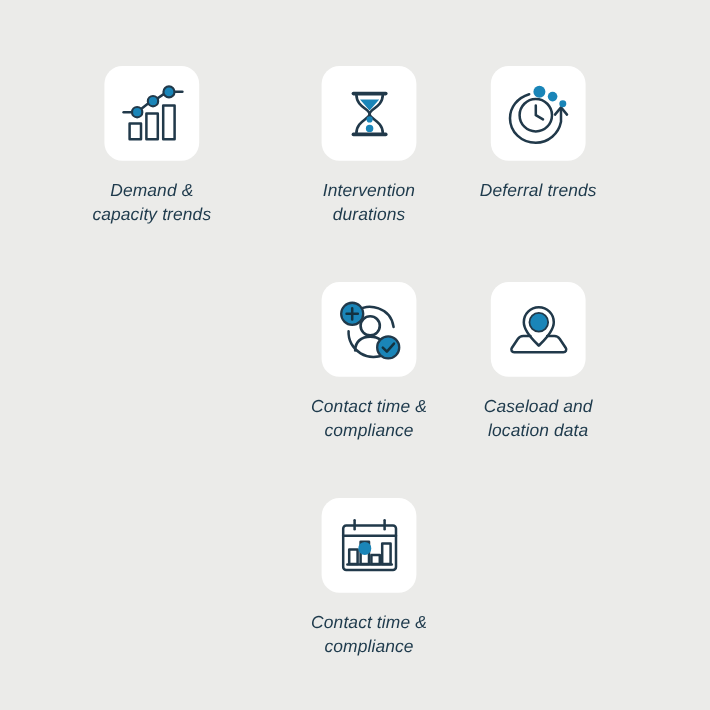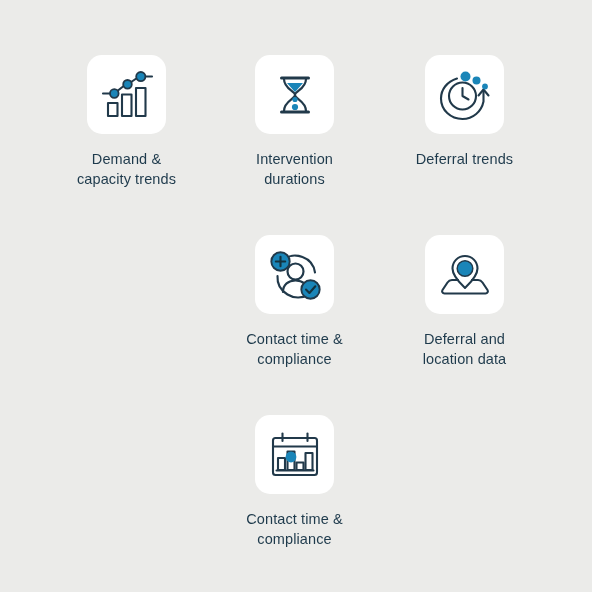--- a/index.html
+++ b/index.html
@@ -12,34 +12,35 @@
     background: #ebebe9;
     font-family: "Liberation Sans", sans-serif;
     overflow: hidden;
   }
 
   #grid {
     position: relative;
     width: 592px;
     height: 520px;
     box-sizing: border-box;
+    font-style: italic;
   }
 
   .card {
     position: absolute;
     width: 169px;
     display: flex;
     flex-direction: column;
     align-items: center;
   }
 
   
   .col-0 { left: 42px; }
-  .col-1 { left: 210px; }
-  .col-2 { left: 380px; justify-content: center; }
+  .col-1 { left: 223px; }
+  .col-2 { left: 364px; justify-content: center; }
 
   
   .row-0 { top: 55px; }
   .row-1 { top: 235px; }
   .row-2 { top: 415px; }
 
   .tile {
     width: 79px;
     height: 79px;
     background: #ffffff;
@@ -154,21 +155,21 @@
   <div class="card col-2 row-1">
     <div class="tile">
       <svg viewBox="0 0 60 60">
         <g fill="none" stroke="#21394a" stroke-width="2.1" stroke-linecap="round" stroke-linejoin="round">
           <path d="M23 35 L17 35 C15 35, 13.5 36, 12.5 37.5 L7.5 45 C6.5 46.5, 7.5 48.5, 9.5 48.5 L50.5 48.5 C52.5 48.5, 53.5 46.5, 52.5 45 L47.5 37.5 C46.5 36, 45 35, 43 35 L37 35"></path>
           <path d="M30 11 C23 11, 17.5 16.5, 17.5 23.5 C17.5 31.5, 27 40, 30 43 C33 40, 42.5 31.5, 42.5 23.5 C42.5 16.5, 37 11, 30 11 Z"></path>
         </g>
         <circle cx="30" cy="23.5" r="7.8" fill="#1a85b8" stroke="#21394a" stroke-width="1.5"></circle>
       </svg>
     </div>
-    <div class="card-label">Deferral and
+    <div class="card-label">Caseload and
 location data</div>
   </div>
 
   <div class="card col-1 row-2">
     <div class="tile">
       <svg viewBox="0 0 60 60">
         <g fill="none" stroke="#21394a" stroke-width="2.1" stroke-linecap="round" stroke-linejoin="round">
           <rect x="8" y="13" width="44" height="37" rx="2.5"></rect>
           <path d="M8 21.5 L52 21.5"></path>
           <path d="M17.5 8.5 L17.5 16"></path>

